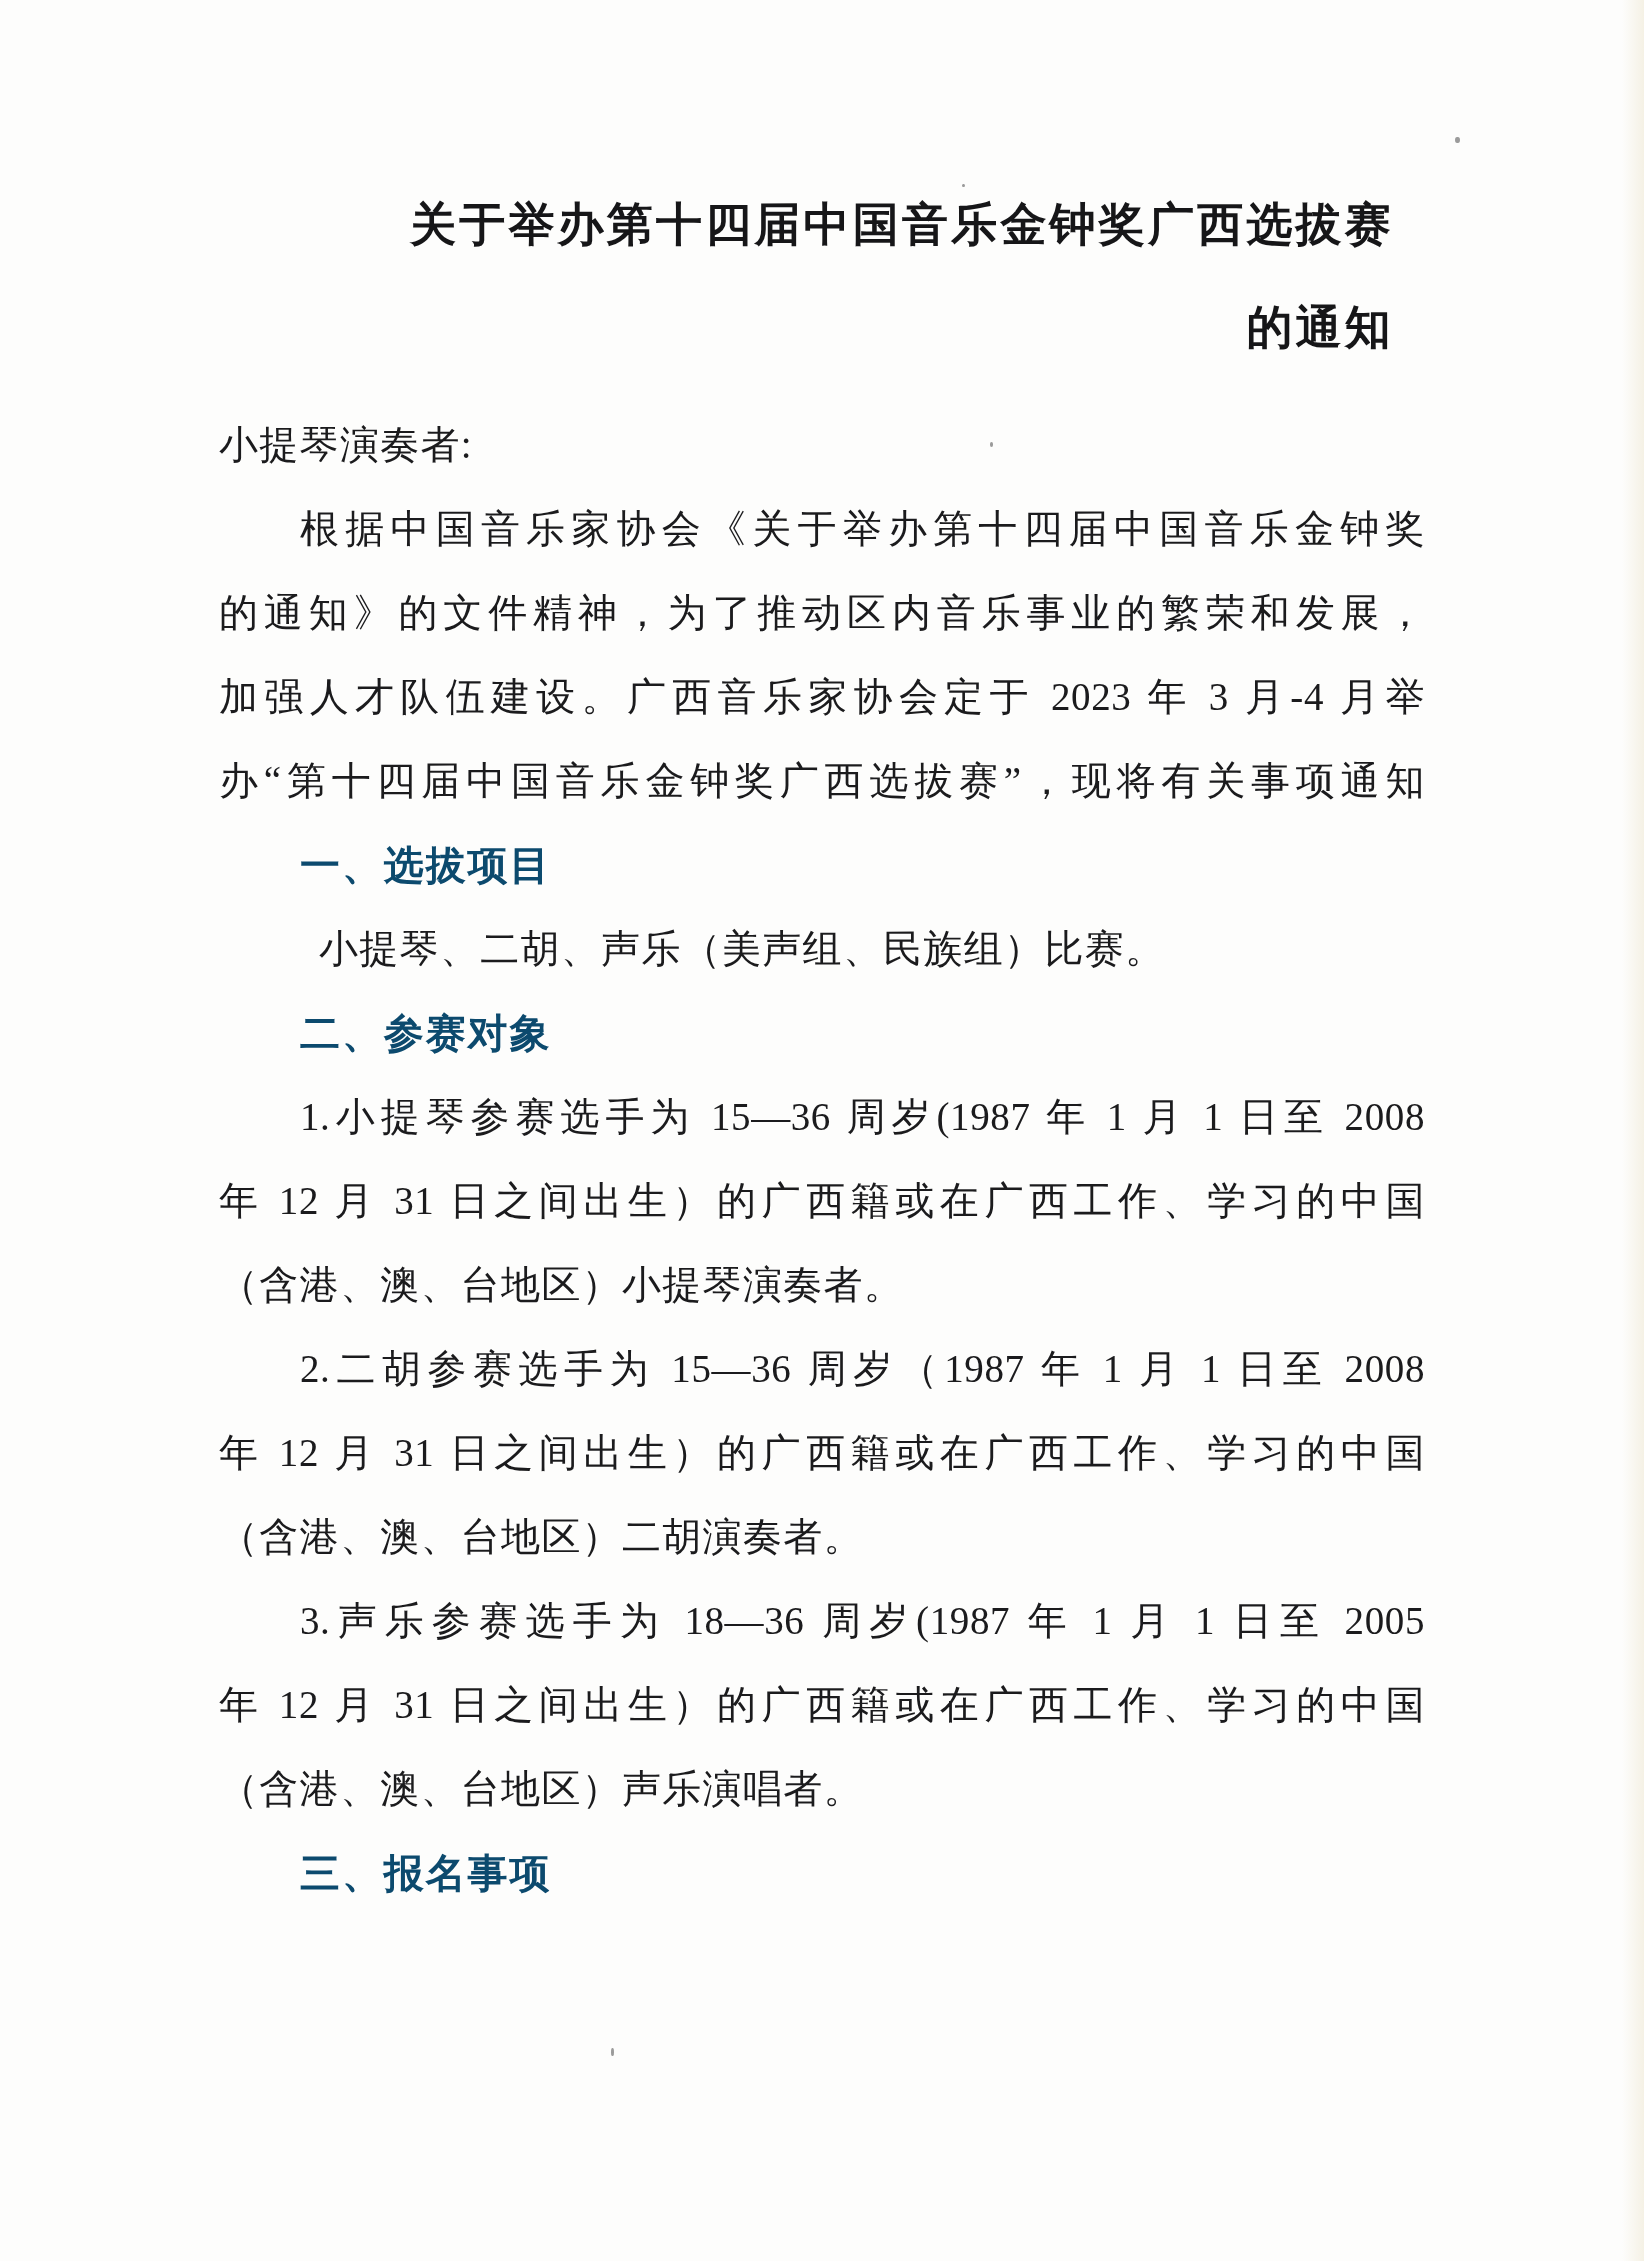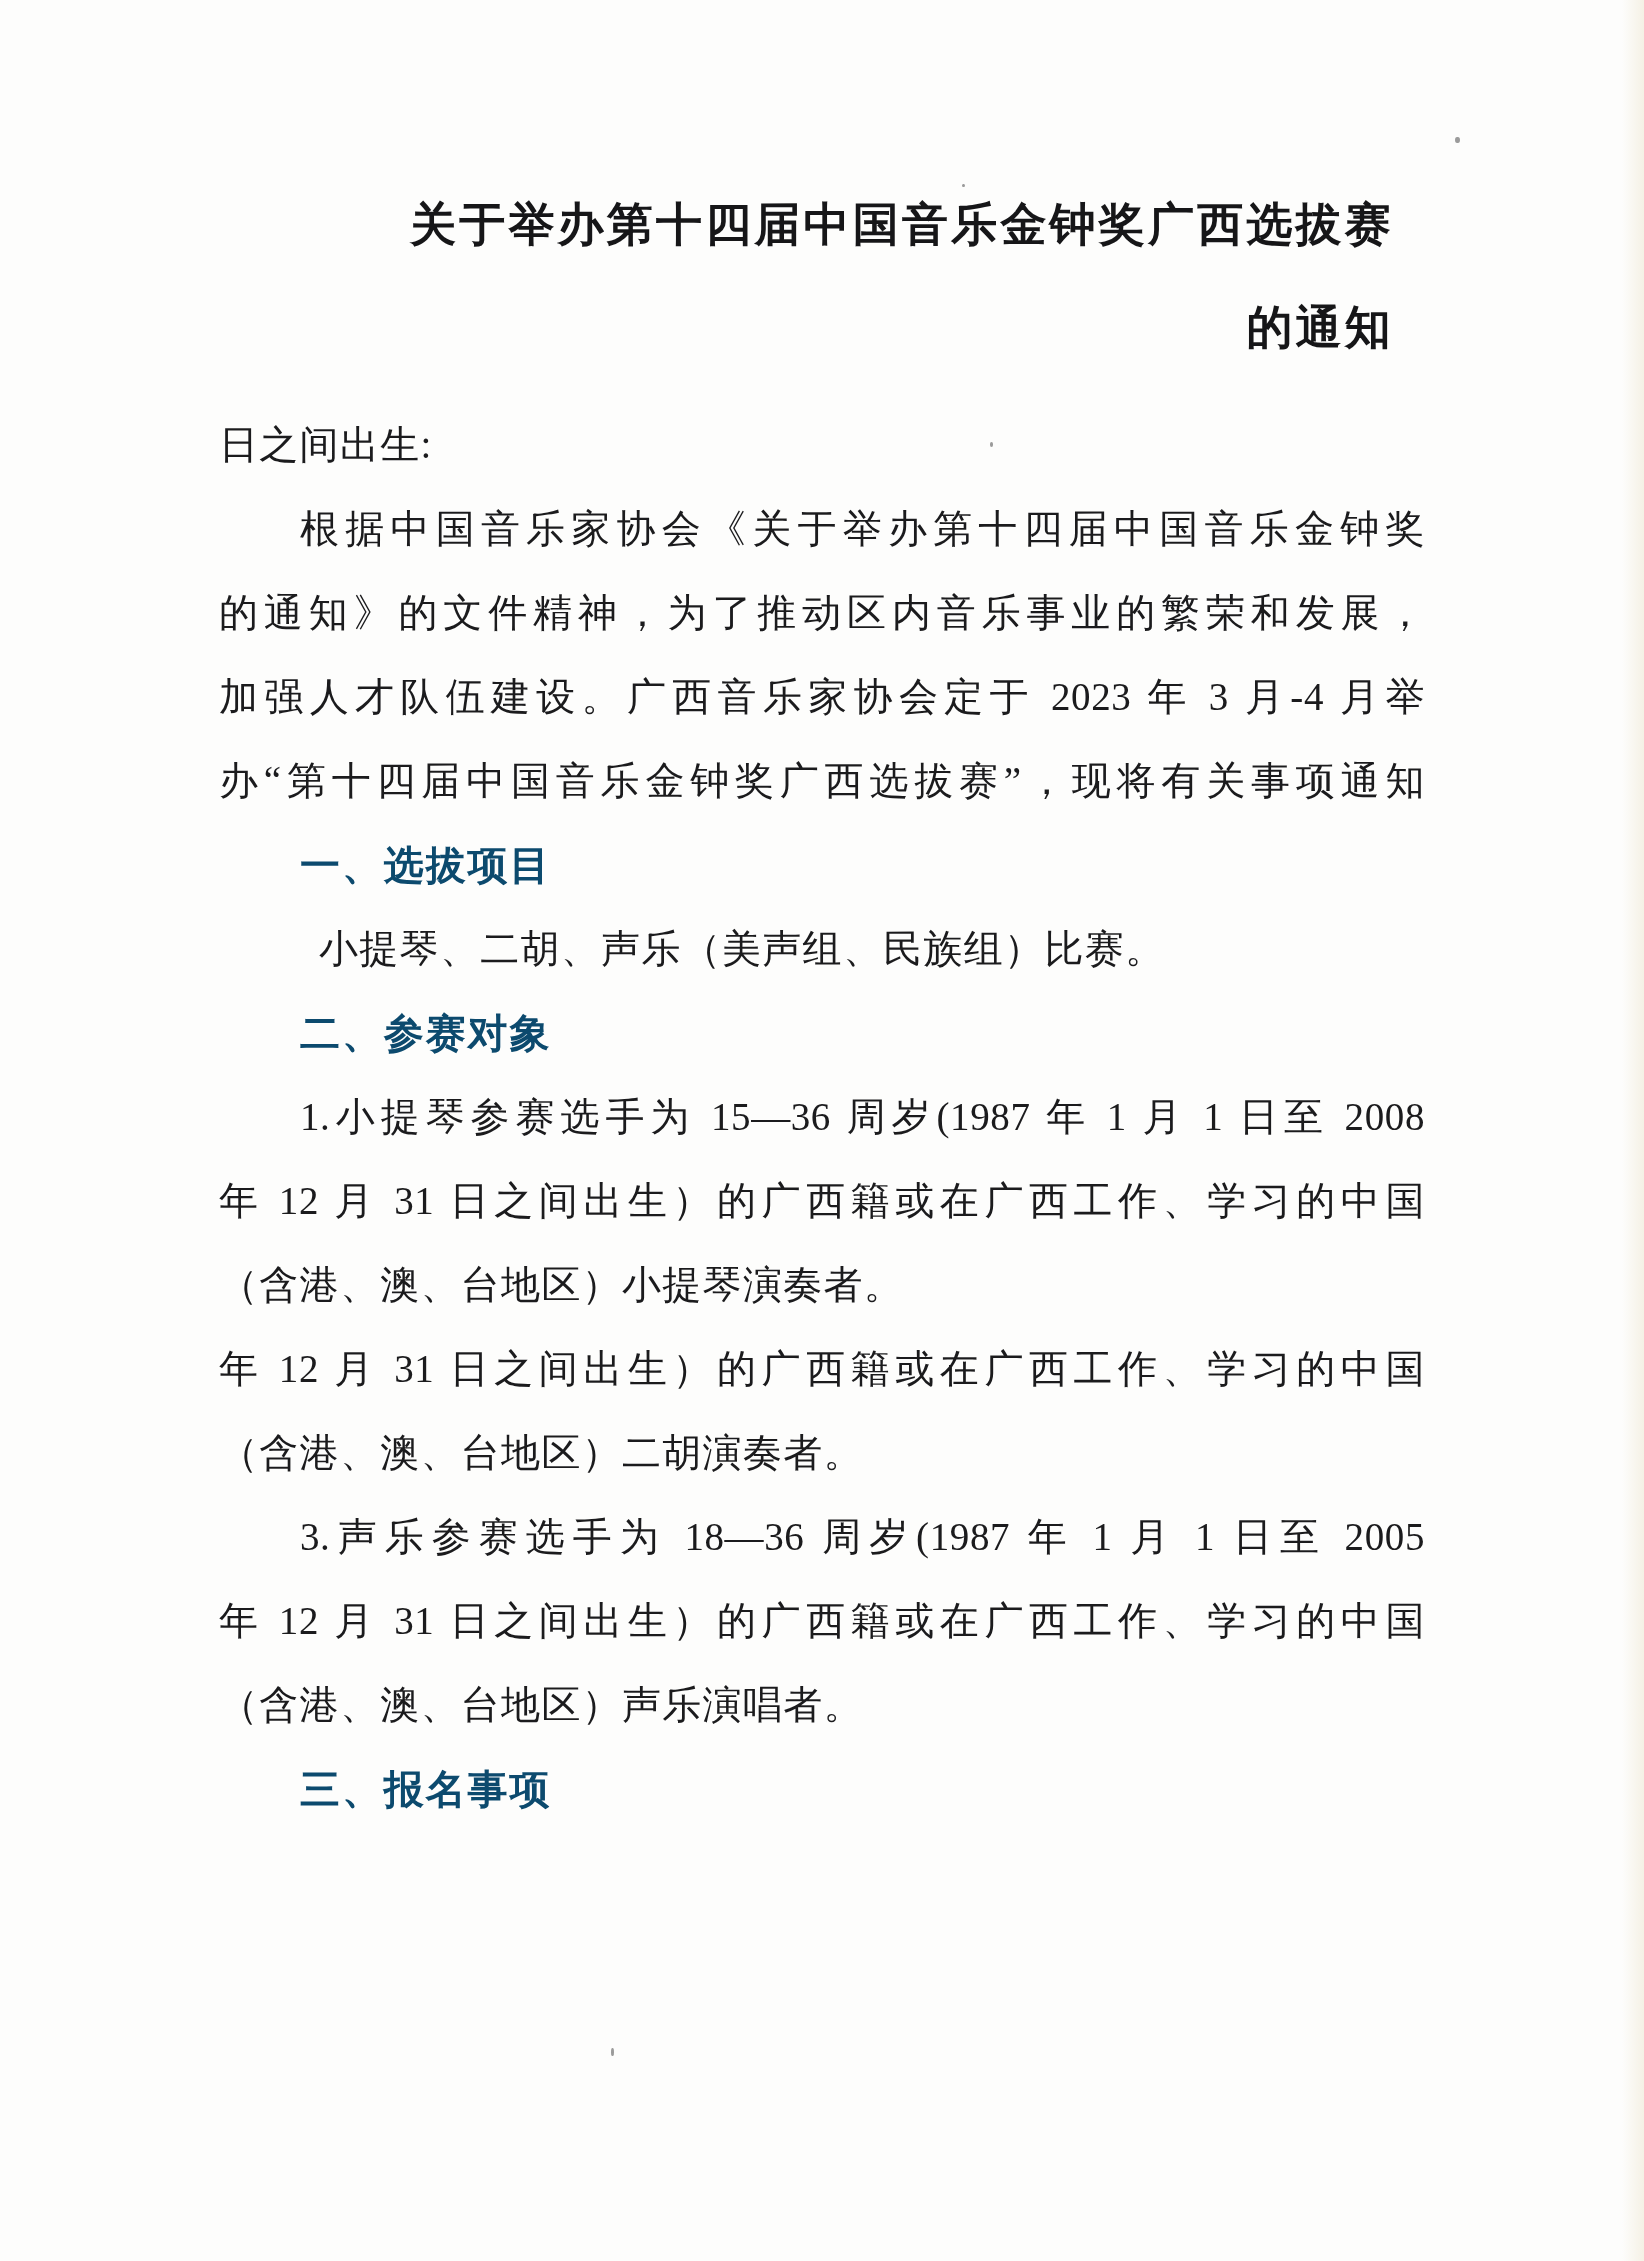--- a/index.html
+++ b/index.html
@@ -90,31 +90,32 @@
   <div class="speck" style="left:990px; top:442px; width:3.2px; height:4.5px;"></div>
   <div class="speck" style="left:962px; top:184px; width:2.6px; height:3.2px;"></div>
   <div class="speck" style="left:611px; top:2048px; width:2.6px; height:7.7px;"></div>
 
   <div class="title-block">
     <div class="title-line">关于举办第十四届中国音乐金钟奖广西选拔赛</div>
     <div class="title-line">的通知</div>
   </div>
 
   <div class="body-block">
-    <div class="line">日之间出生:</div>
+    <div class="line">小提琴演奏者:</div>
     <div class="line fill indent">根据中国音乐家协会《关于举办第十四届中国音乐金钟奖</div>
     <div class="line fill">的通知》的文件精神，为了推动区内音乐事业的繁荣和发展，</div>
     <div class="line fill">加强人才队伍建设。广西音乐家协会定于 2023 年 3 月-4 月举</div>
     <div class="line fill">办“第十四届中国音乐金钟奖广西选拔赛”，现将有关事项通知</div>
     <div class="line heading indent">一、选拔项目</div>
     <div class="line indent-lg">小提琴、二胡、声乐（美声组、民族组）比赛。</div>
     <div class="line heading indent">二、参赛对象</div>
     <div class="line fill indent">1.小提琴参赛选手为 15—36 周岁(1987 年 1 月 1 日至 2008</div>
     <div class="line fill">年 12 月 31 日之间出生）的广西籍或在广西工作、学习的中国</div>
     <div class="line">（含港、澳、台地区）小提琴演奏者。</div>
+    <div class="line fill indent">2.二胡参赛选手为 15—36 周岁（1987 年 1 月 1 日至 2008</div>
     <div class="line fill">年 12 月 31 日之间出生）的广西籍或在广西工作、学习的中国</div>
     <div class="line">（含港、澳、台地区）二胡演奏者。</div>
     <div class="line fill indent">3.声乐参赛选手为 18—36 周岁(1987 年 1 月 1 日至 2005</div>
     <div class="line fill">年 12 月 31 日之间出生）的广西籍或在广西工作、学习的中国</div>
     <div class="line">（含港、澳、台地区）声乐演唱者。</div>
     <div class="line heading indent">三、报名事项</div>
   </div>
 
 </div>
 

